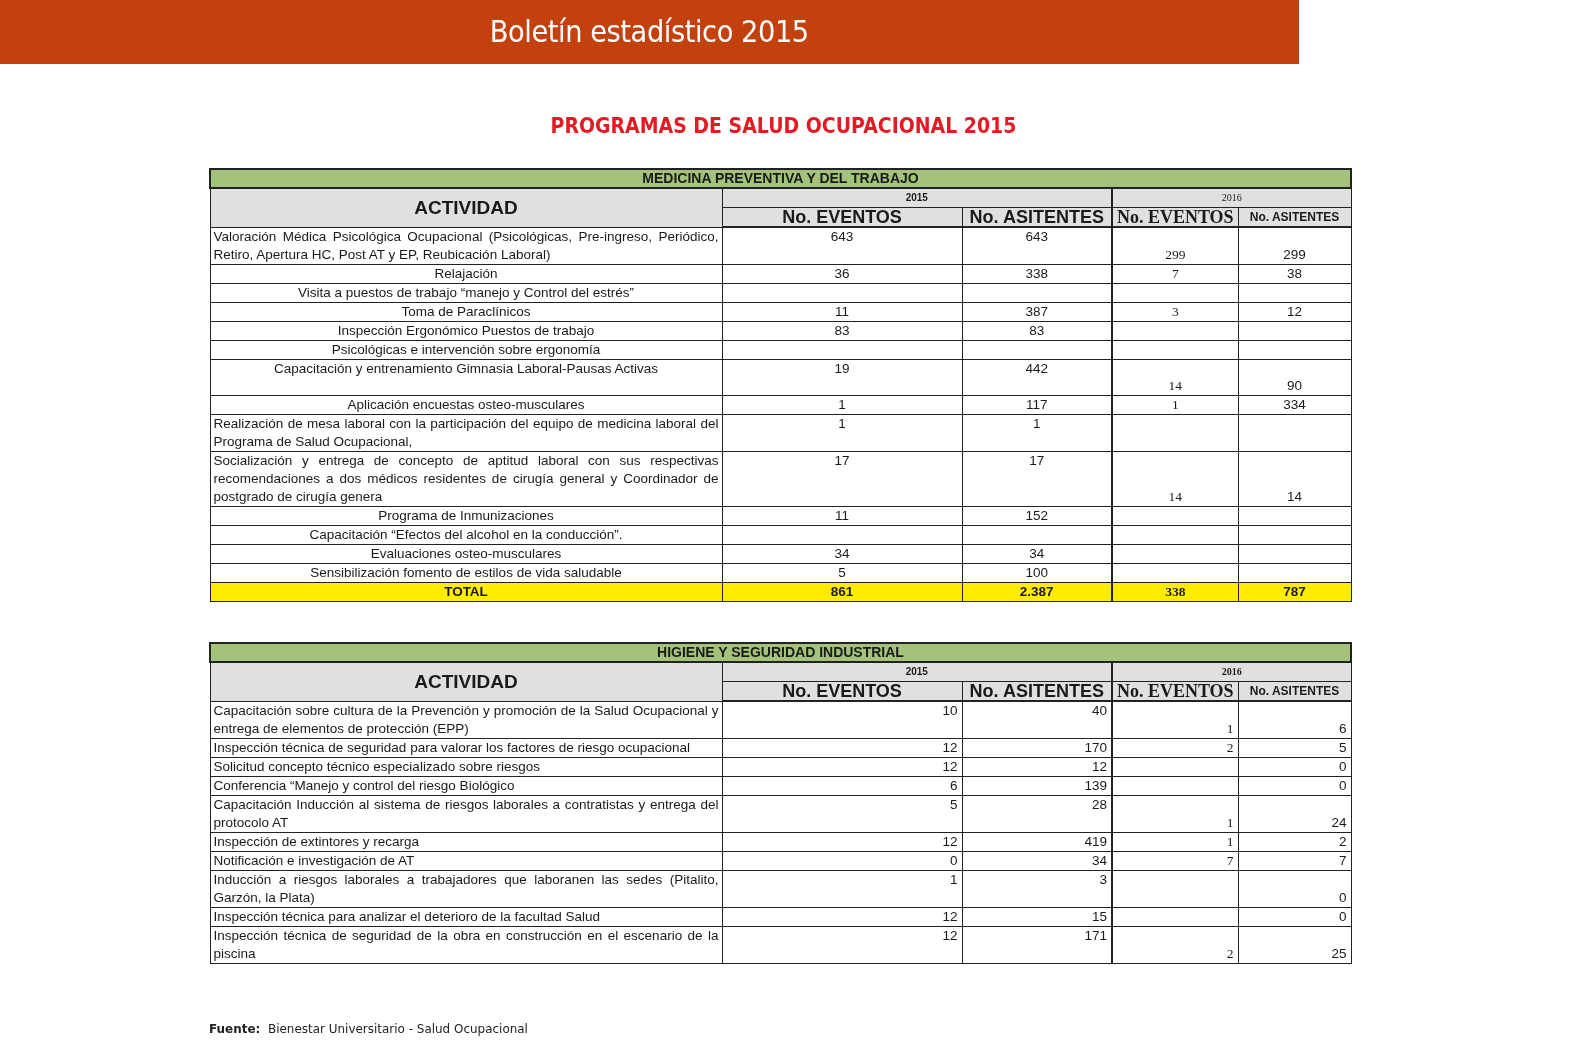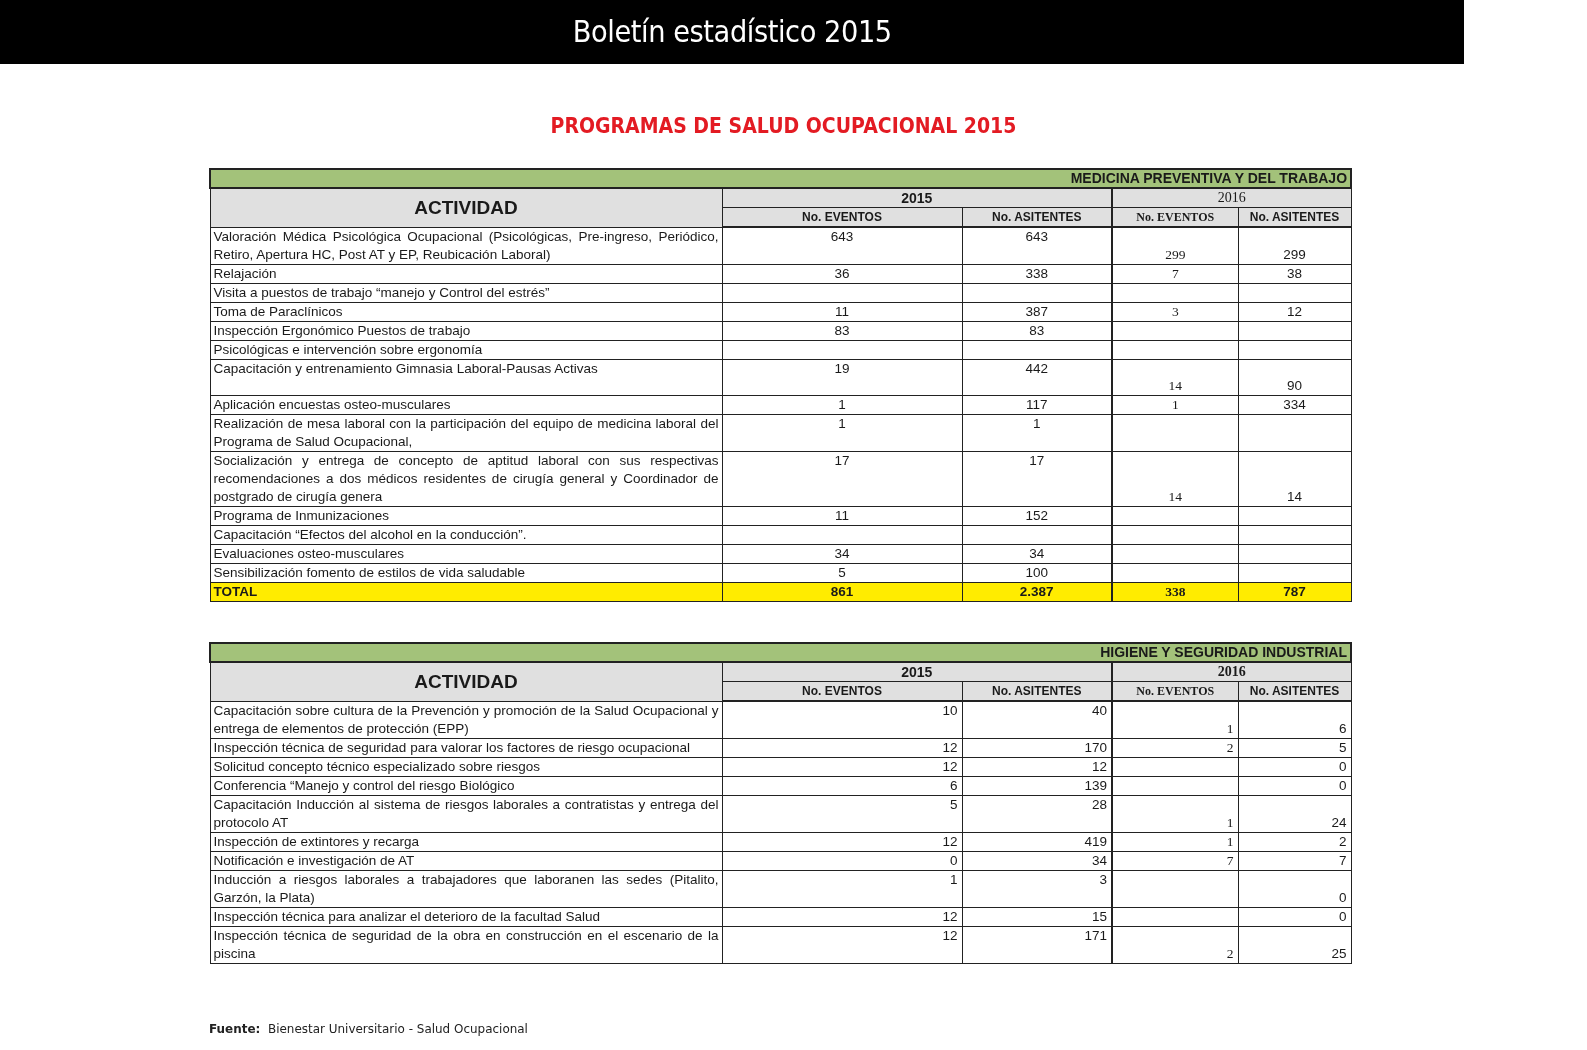--- a/index.html
+++ b/index.html
@@ -1,29 +1,29 @@
 <!DOCTYPE html>
 <html><head>
 <meta charset="utf-8">
 <style>
   html, body { margin:0; padding:0; background:#ffffff; }
   body { width:1587px; height:1050px; position:relative; overflow:hidden; font-family:"Liberation Sans", sans-serif; color:#1a1a1a; }
-  .banner { position:absolute; left:0; top:0; width:1464px; height:64px; background:#000000; display:flex; align-items:center; justify-content:center; }
+  .banner { position:absolute; left:0; top:0; width:1299px; height:64px; background:#c2410c; display:flex; align-items:center; justify-content:center; }
   .banner-title { color:#ffffff; font-family:"DejaVu Sans", sans-serif; font-size:31px; letter-spacing:-0.5px; transform:scaleX(0.88); margin-top:-2px; }
   .page-title { position:absolute; left:0; width:1567px; top:114px; text-align:center; color:#e31b23; font-family:"DejaVu Sans", sans-serif; font-weight:bold; font-size:21px; transform:scaleX(0.9); transform-origin:center; }
   table.t { position:absolute; left:209px; width:1141px; border-collapse:collapse; table-layout:fixed; font-size:13.5px; }
   table.t td, table.t th { border:1px solid #222; padding:0 3px; line-height:18px; vertical-align:top; }
-  .sec-head { background:#a3c27a; font-weight:bold; text-align:right; font-size:14px; height:17px; line-height:17px !important; border:2px solid #222 !important; }
+  .sec-head { background:#a3c27a; font-weight:bold; text-align:center; font-size:14px; height:17px; line-height:17px !important; border:2px solid #222 !important; }
   .hdr { background:#e0e0e0; font-weight:bold; text-align:center; }
   .hdr-act { vertical-align:middle !important; font-size:19px; }
-  .hdr-year { font-size:14px; }
+  .hdr-year { font-size:10px; }
   .hdr-year.light { font-weight:normal; }
-  .hdr-sub { font-size:12px; border-bottom:2px solid #222 !important; }
+  .hdr-sub { font-size:18px; border-bottom:2px solid #222 !important; }
   .hdr-sub.small { font-size:12px; }
-  .act { text-align:left; }
+  .act { text-align:center; }
   .act.just { text-align:justify; text-align-last:left; }
   .num-c { text-align:center; }
   .num-r { text-align:right; padding-right:4px !important; }
   .bot { vertical-align:bottom !important; }
   .thick-l { border-left:2px solid #222 !important;font-family:Liberation Serif, serif; }
   .total-row td { background:#ffec00; font-weight:bold;margin-top:44px; }
   .fuente { position:absolute; left:209px; top:1021px; font-size:13px; font-family:"DejaVu Sans", sans-serif; transform:scaleX(0.92); transform-origin:left; color:#222; }
   .fuente b { font-weight:bold; }
 </style>
 </head>

